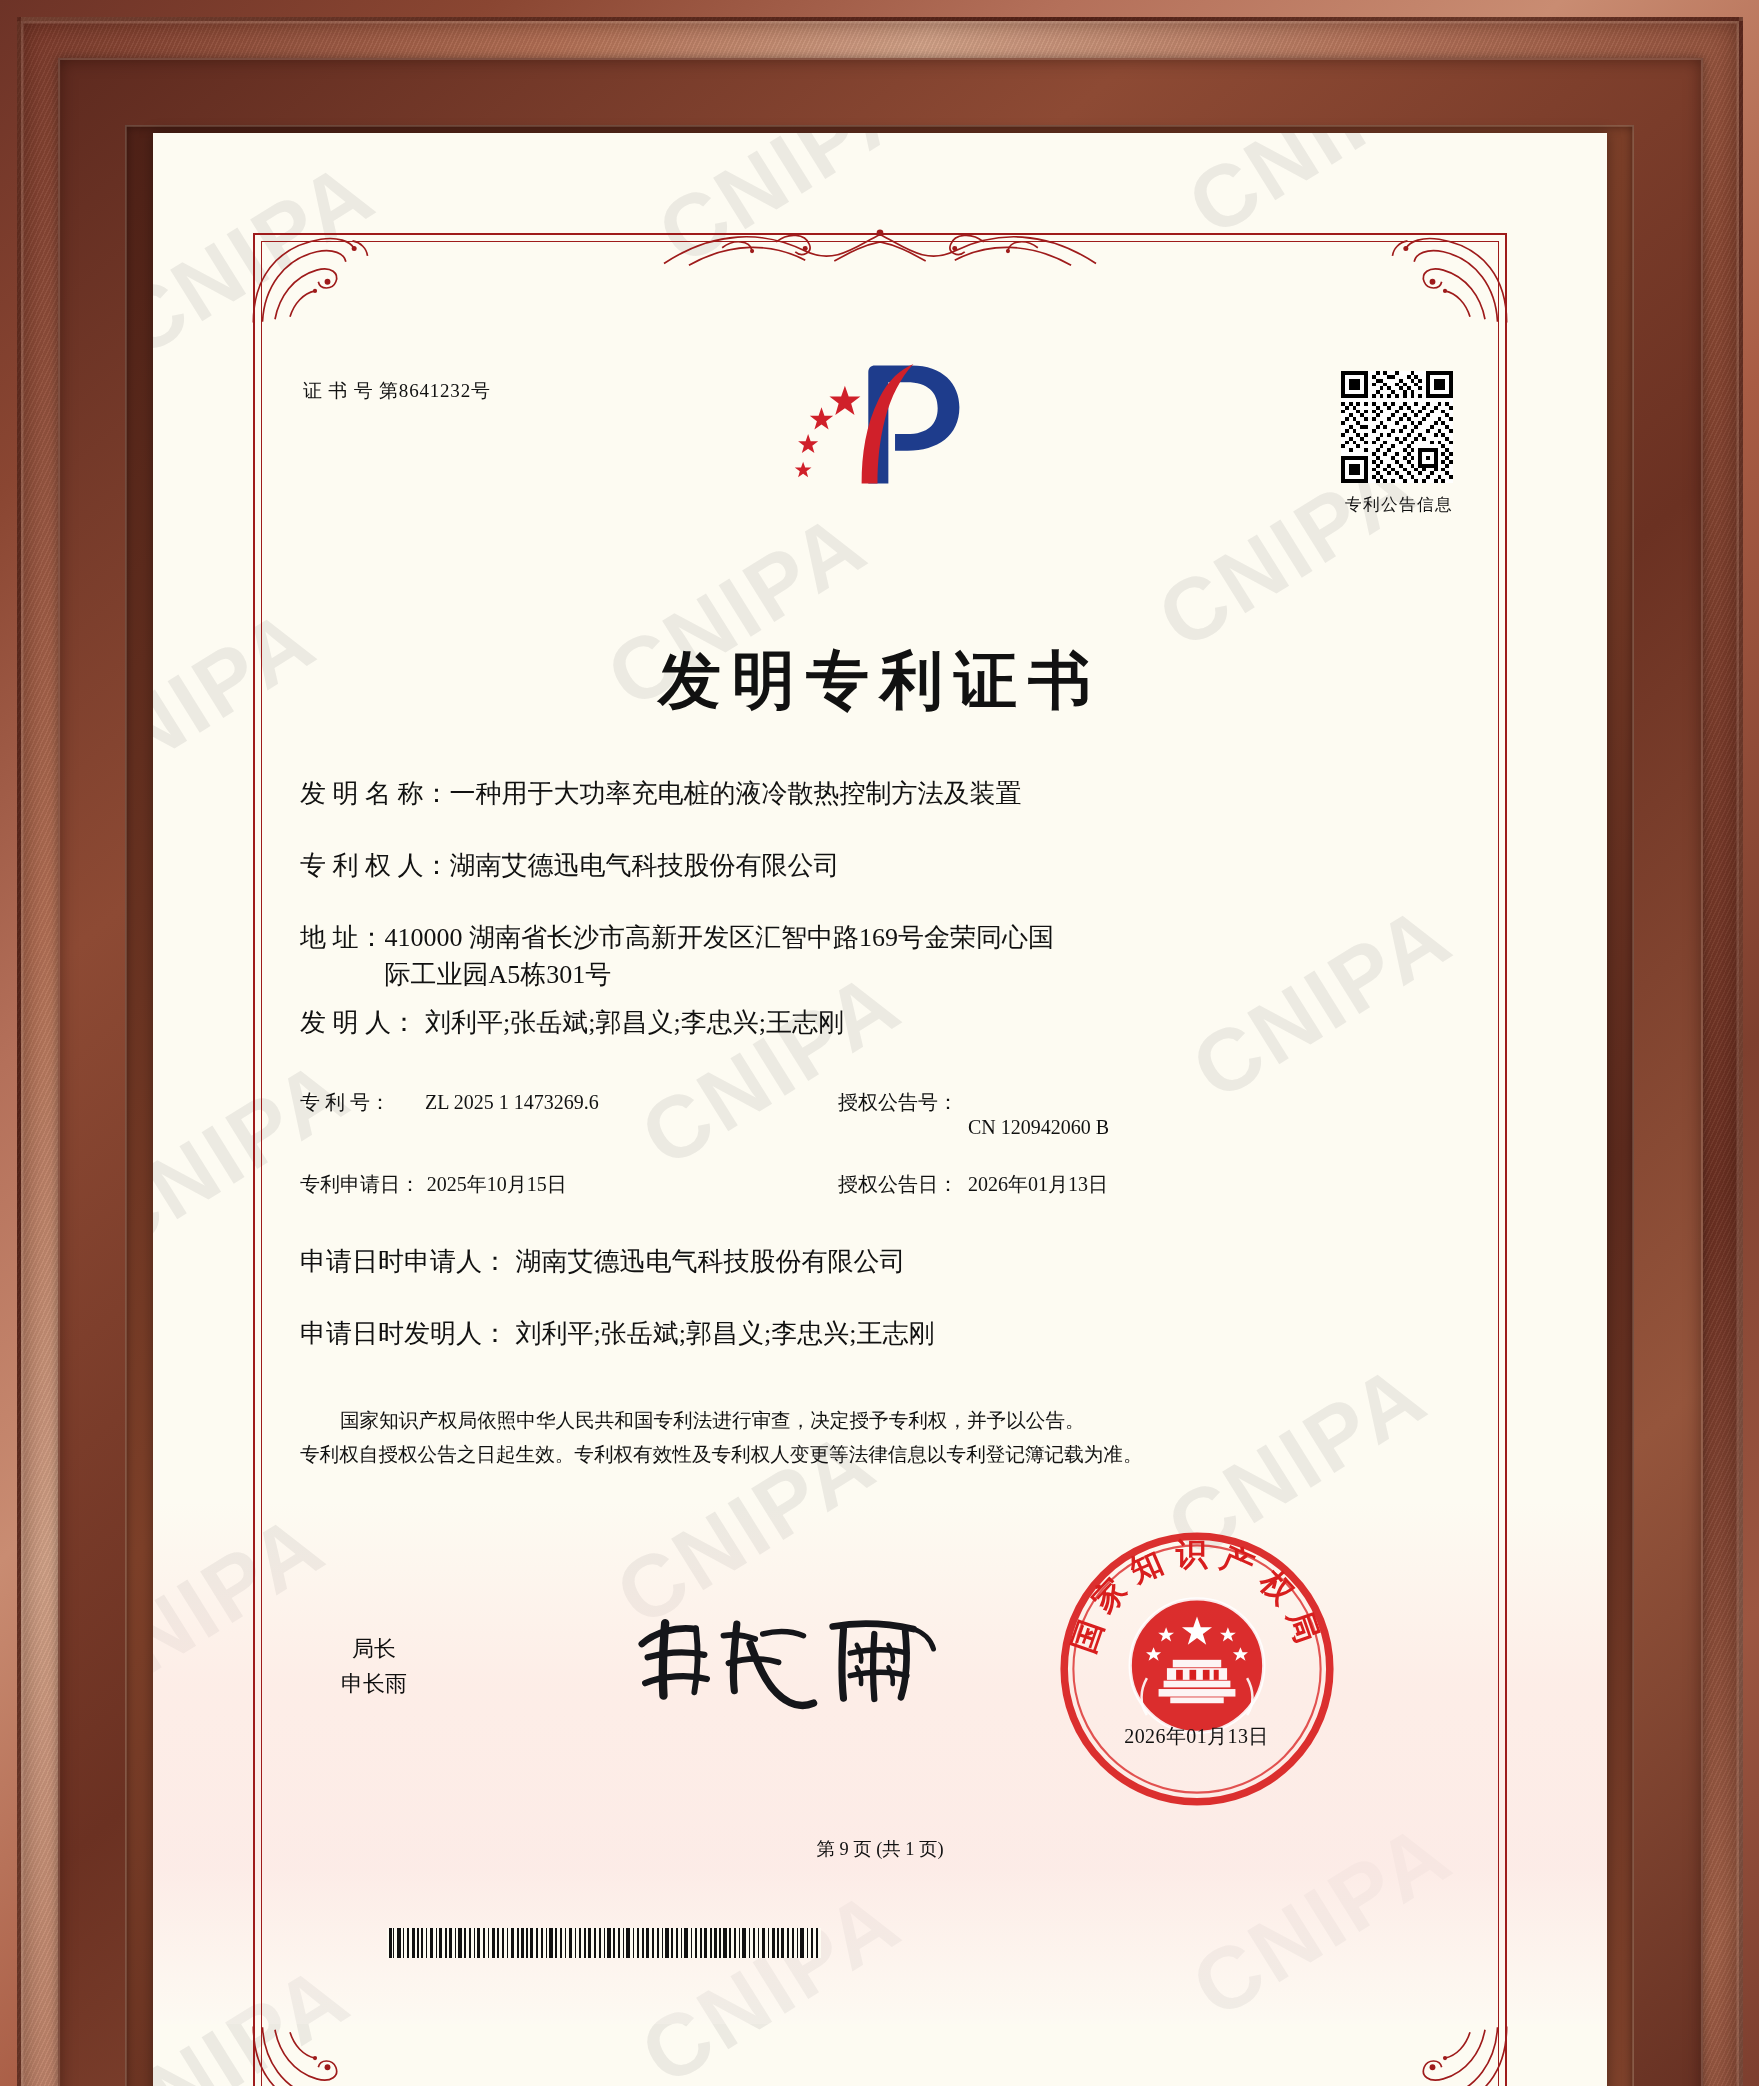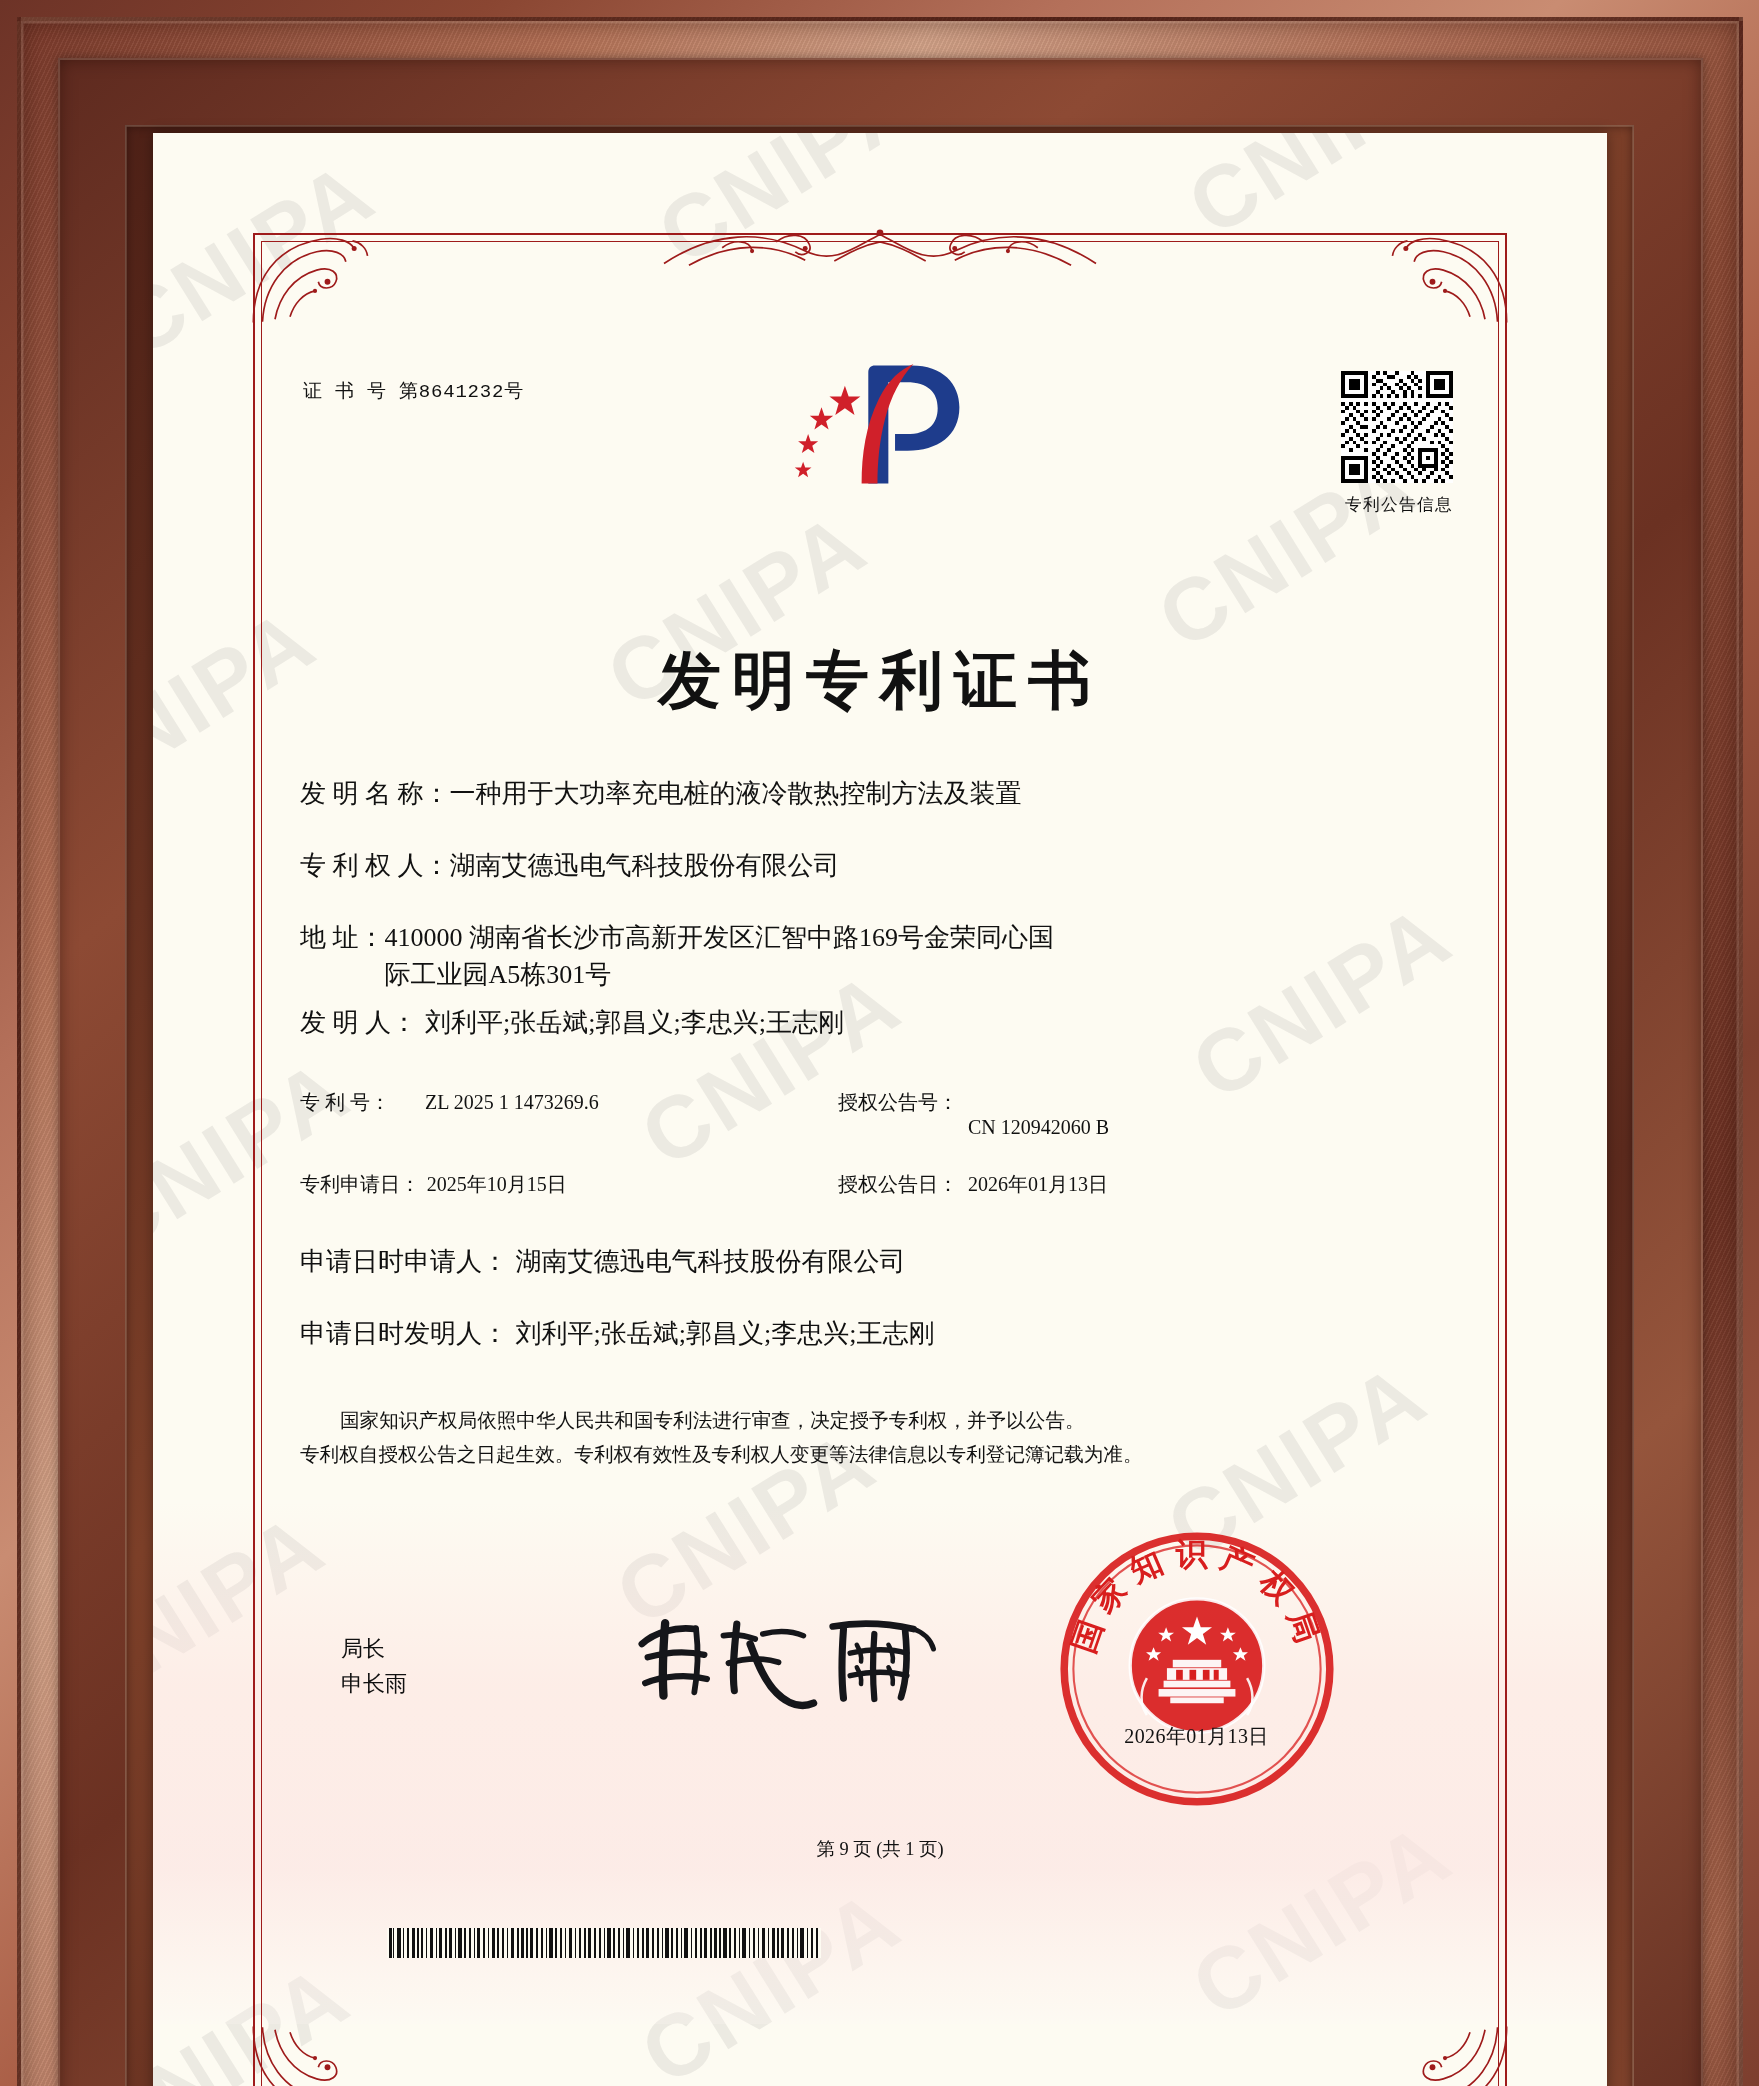--- a/index.html
+++ b/index.html
@@ -125,21 +125,21 @@
     position: absolute;
     left: 50%; top: 89px;
     transform: translateX(-50%);
     width: 484px; height: 54px;
     pointer-events: none;
   }
 
   .cert-no {
     position: absolute;
     left: 150px; top: 245px;
-    font-family: Liberation Mono, monospace;
+    font-family: Liberation Serif, serif;
     font-size: 19px;
     color: #111;
     letter-spacing: 0.8px;
     white-space: nowrap;
   }
 
   
   .logo {
     position: absolute;
     left: 50%;
@@ -243,20 +243,21 @@
     pointer-events: none;
   }
 
   .sign-block {
     position: absolute;
     left: 188px;
     top: 1498px;
     font-size: 22px;
     line-height: 1.6;
     color: #111;
+    text-align: center;
   }
   .signature {
     position: absolute;
     left: 472px;
     top: 1461px;
     width: 317px;
     height: 125px;
   }
 
   .seal {

